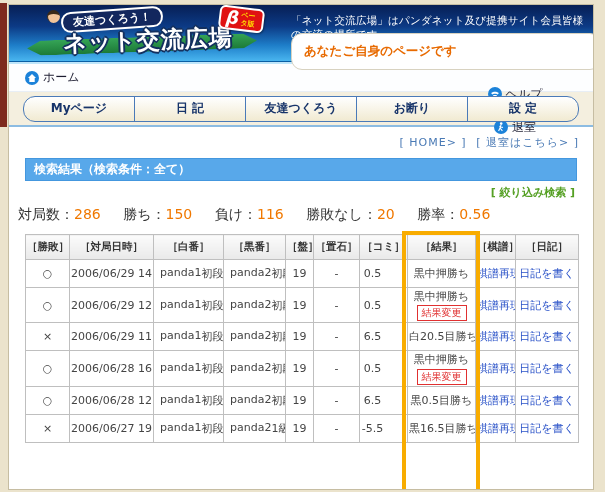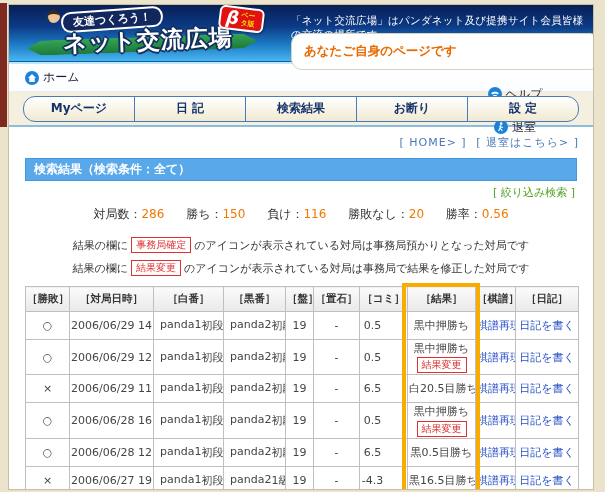--- a/index.html
+++ b/index.html
@@ -85,22 +85,22 @@
   .tab + .tab{border-left:1px solid #4a7ab8;}
   
   .crumbs{margin:8px 14px 0 0;text-align:right;font-size:11px;color:#4a7ab5;}
   .crumbs span{margin-left:6px;cursor:pointer;letter-spacing:1px;}
   .section-bar{
     margin:8px 16px 0 16px;height:21px;line-height:21px;
     background:#58a8ea;border:1px solid #4497de;
     color:#fff;font-size:12px;font-weight:bold;padding-left:8px;
   }
   .refine-row{margin:4px 18px 0 0;text-align:right;font-size:11px;}
-  .refine-link{color:#55a024;cursor:pointer;}
-  .stats-row{margin:6px 0 0 0;text-align:center;font-size:12px;color:#333;}
+  .refine-link{color:#55a024;cursor:pointer;font-weight:bold;}
+  .stats-row{margin:6px 0 0 0;font-size:14px;color:#333;}
   .stat{margin:0 9px;white-space:nowrap;}
   .stat b{color:#f07800;font-weight:normal;}
   .notes{margin:14px 0 0 0;text-align:center;font-size:11px;color:#333;}
   .note-line{margin-bottom:7px;white-space:nowrap;}
   .note-badge{
     display:inline-block;border:1px solid #e03030;color:#e03030;background:#fff;
     font-size:10px;padding:0px 4px;margin:0 3px;vertical-align:1px;
   }
   
   .table-wrap{position:relative;margin:10px 2px 0 16px;}
@@ -194,21 +194,21 @@
   </div>
 
   <div class="tabbar">
     <div class="tabgroup">
 
         <div class="tab">Myページ</div>
 
 
         <div class="tab">日 記</div>
 
-        <div class="tab">検索結果</div>
+        <div class="tab">友達つくろう</div>
 
 
         <div class="tab">お断り</div>
 
         <div class="tab">設 定</div>
       </div>
   </div>
 
   <div class="crumbs">
     <span>[ HOME&gt; ]</span>
@@ -228,26 +228,20 @@
     
       <span class="stat"><span>勝ち：</span><b>150</b></span>
     
       <span class="stat"><span>負け：</span><b>116</b></span>
     
       <span class="stat"><span>勝敗なし：</span><b>20</b></span>
     
       <span class="stat"><span>勝率：</span><b>0.56</b></span>
     </div>
 
-  <div class="notes">
-
-      <div class="note-line"><span>結果の欄に</span><span class="note-badge">事務局確定</span><span>のアイコンが表示されている対局は事務局預かりとなった対局です</span></div>
-
-      <div class="note-line"><span>結果の欄に</span><span class="note-badge">結果変更</span><span>のアイコンが表示されている対局は事務局で結果を修正した対局です</span></div>
-    </div>
 
   <div class="table-wrap">
     <div class="highlight-box"></div>
     <table class="games">
       <colgroup>
         <col style="width:44px">
           <col style="width:84px">
           <col style="width:70px">
           <col style="width:62px">
         <col style="width:28px">
@@ -414,21 +408,21 @@
               </span>
             </td>
             <td class="c-player">
               <span class="pcell">
                 <span>panda2</span>
                 <span>1級★</span>
               </span>
             </td>
             <td>19</td>
             <td>-</td>
-            <td class="c-num">-4.3</td>
+            <td class="c-num">-5.5</td>
             <td class="outcome-cell">
               <div>黒16.5目勝ち</div>
 
             </td>
             <td><span class="tlink">棋譜再現</span></td>
             <td><span class="tlink">日記を書く</span></td>
           </tr>
 
         </tbody>
     </table>

